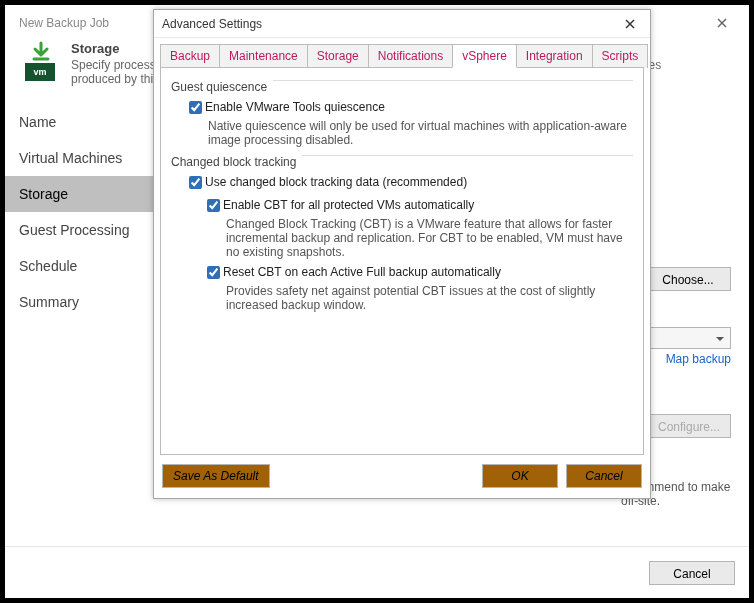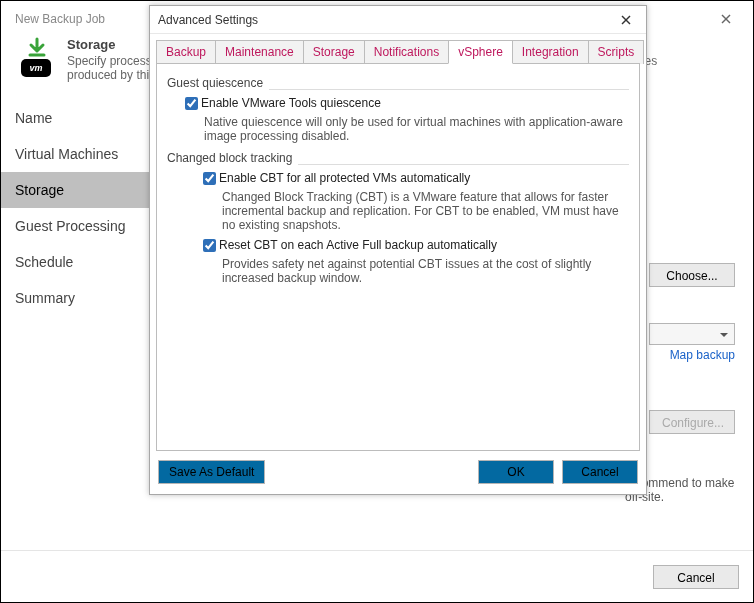--- a/index.html
+++ b/index.html
@@ -1,29 +1,29 @@
 <!DOCTYPE html>
 <html><head>
 <meta charset="utf-8">
 <style>
   * { box-sizing: border-box; }
   html, body { margin:0; padding:0; font-family: "Segoe UI", Tahoma, sans-serif; font-size:12px; color:#222; background:#fff; }
-  .stage { position:relative; width:754px; height:603px; border:1px solid #000000; overflow:hidden; }
+  .stage { position:relative; width:754px; height:603px; border:5px solid #000000; overflow:hidden; }
 
   
   .wiz { position:absolute; left:0; top:0; right:0; bottom:0; background:#fff; }
   .wiz-header { display:flex; align-items:center; padding:8px 14px 2px 14px; height:30px; }
   .wiz-title { font-size:12px; color:#888; flex:1; }
   .wiz-close { width:26px; height:20px; display:flex; align-items:center; justify-content:center; cursor:pointer; }
   .wiz-close svg { width:10px; height:10px; stroke:#666; stroke-width:1.5; }
 
   .wiz-storage-head { display:flex; align-items:flex-start; padding:6px 14px 16px 14px; }
   .wiz-icon { width:44px; height:40px; margin-right:8px; position:relative; flex-shrink:0;}
   .wiz-icon-arrow { position:absolute; top:0; left:10px; }
-  .wiz-icon-box { position:absolute; bottom:0; left:6px; width:30px; height:18px; background:#000000; border-radius:5px; display:flex; align-items:center; justify-content:center; color:#fff; font-size:9px; font-weight:bold;font-style:italic;}
+  .wiz-icon-box { position:absolute; bottom:0; left:6px; width:30px; height:18px; background:#14532d; border-radius:0; display:flex; align-items:center; justify-content:center; color:#fff; font-size:9px; font-weight:bold;}
   .wiz-heading { font-weight:600; font-size:13px; color:#444; }
   .wiz-sub { color:#666; margin-top:2px; max-width:620px; }
 
   .wiz-body { display:flex; height:460px; }
   .wiz-nav { width:148px; background:#fff; padding-top:2px; }
   .wiz-nav-item { padding:10px 14px; font-size:14px; color:#444; cursor:pointer;}
   .wiz-nav-item.selected { background:#bfbfbf; color:#000; }
 
   .wiz-right { flex:1; position:relative; padding:4px 14px 0 2px; }
   .wiz-btn { height:24px; border:1px solid #b5b5b5; background:#eaeaea; font-size:12px; padding:5px 12px; cursor:pointer;}
@@ -38,33 +38,33 @@
   .dlg-close { width:28px; height:20px; display:flex; align-items:center; justify-content:center; cursor:pointer;}
   .dlg-close svg { width:10px; height:10px; stroke:#333; stroke-width:1.4;}
 
   .tabstrip { display:flex; padding:6px 6px 0 6px; gap:0; }
   .tab { border:1px solid #bcbcbc; border-bottom:none; padding:4px 9px; background:#f2f2f2; font-size:12px; color:#be185d; position:relative; z-index:1; cursor:pointer;}
   .tab + .tab { margin-left:-1px;}
   .tab.active { background:#fff; z-index:3; border-bottom:1px solid #fff;}
   .tabline { height:1px; background:#bcbcbc; margin:0 6px; position:relative; top:-1px; z-index:2;}
   .tabpage { flex:1; border:1px solid #bcbcbc; border-top:none; margin:0 6px; padding:10px 10px 10px 10px; overflow:auto; position:relative; top:-1px;}
 
-  .group-hdr { display:flex; align-items:flex-end; color:#444; margin:2px 0 6px 0;}
+  .group-hdr { display:flex; align-items:flex-start; color:#444; margin:2px 0 6px 0;}
   .group-hdr .label { white-space:nowrap; padding-right:6px;}
   .group-hdr .ln { flex:1; height:1px; background:#ddd; }
 
   .cbx { display:inline-flex; align-items:flex-start; gap:3px; }
   .cbx input { width:13px; height:13px; margin:1px 0 0 0; accent-color:#2e6fb8; }
   .note { color:#555; margin-left:19px; margin-top:2px; margin-bottom:6px; }
   .indent1 { margin-left:18px; }
   .indent2 { margin-left:36px; }
 
   .dlg-footer { display:flex; align-items:center; gap:8px; padding:8px 8px 10px 8px;}
   .dlg-footer .spacer { flex:1; }
-  .ftr-btn { height:24px; border:1px solid #b5b5b5; background:#0369a1; font-size:12px; padding:0 16px; cursor:pointer; min-width:76px;}
+  .ftr-btn { height:24px; border:1px solid #b5b5b5; background:#a16207; font-size:12px; padding:0 16px; cursor:pointer; min-width:76px;font-style:italic;}
   .ftr-btn.left { padding:0 10px; min-width:0;}
 
   .map-backup { color:#1a62c8; position:absolute; right:18px; top:250px; cursor:pointer;}
   .bg-btn-1 { position:absolute; right:18px; top:165px; width:86px;}
   .bg-combo { position:absolute; right:18px; top:225px; width:86px;}
   .bg-btn-cfg { position:absolute; right:18px; top:312px; width:86px;}
   .bg-btn-adv { position:absolute; right:18px; top:484px; width:86px;}
   .bg-text { position:absolute; right:18px; top:378px; width:110px; color:#555; text-align:left;}
 
   .wiz-footer { position:absolute; bottom:0; left:0; right:0; height:52px; border-top:1px solid #e5e5e5; display:flex; align-items:center; justify-content:flex-end; padding:0 14px; gap:8px; background:#fff;}
@@ -150,20 +150,26 @@
           <input type="checkbox" id="cb1" checked="" style="">
           <span>Enable VMware Tools quiescence</span>
         </label>
         <div class="note">Native quiescence will only be used for virtual machines with application-aware image processing disabled.</div>
       </div>
 
       <div class="group-hdr" style="margin-top:8px">
         <span class="label">Changed block tracking</span>
           <div class="ln"></div>
       </div>
+      <div class="indent1">
+        <label class="cbx">
+          <input type="checkbox" id="cb2" checked="" style="">
+          <span>Use changed block tracking data (recommended)</span>
+        </label>
+      </div>
       <div class="indent2" style="margin-top:6px">
         <label class="cbx">
           <input type="checkbox" id="cb3" checked="" style="">
           <span>Enable CBT for all protected VMs automatically</span>
         </label>
         <div class="note">Changed Block Tracking (CBT) is a VMware feature that allows for faster incremental backup and replication. For CBT to be enabled, VM must have no existing snapshots.</div>
         <label class="cbx">
           <input type="checkbox" id="cb4" checked="" style="">
           <span>Reset CBT on each Active Full backup automatically</span>
         </label>

